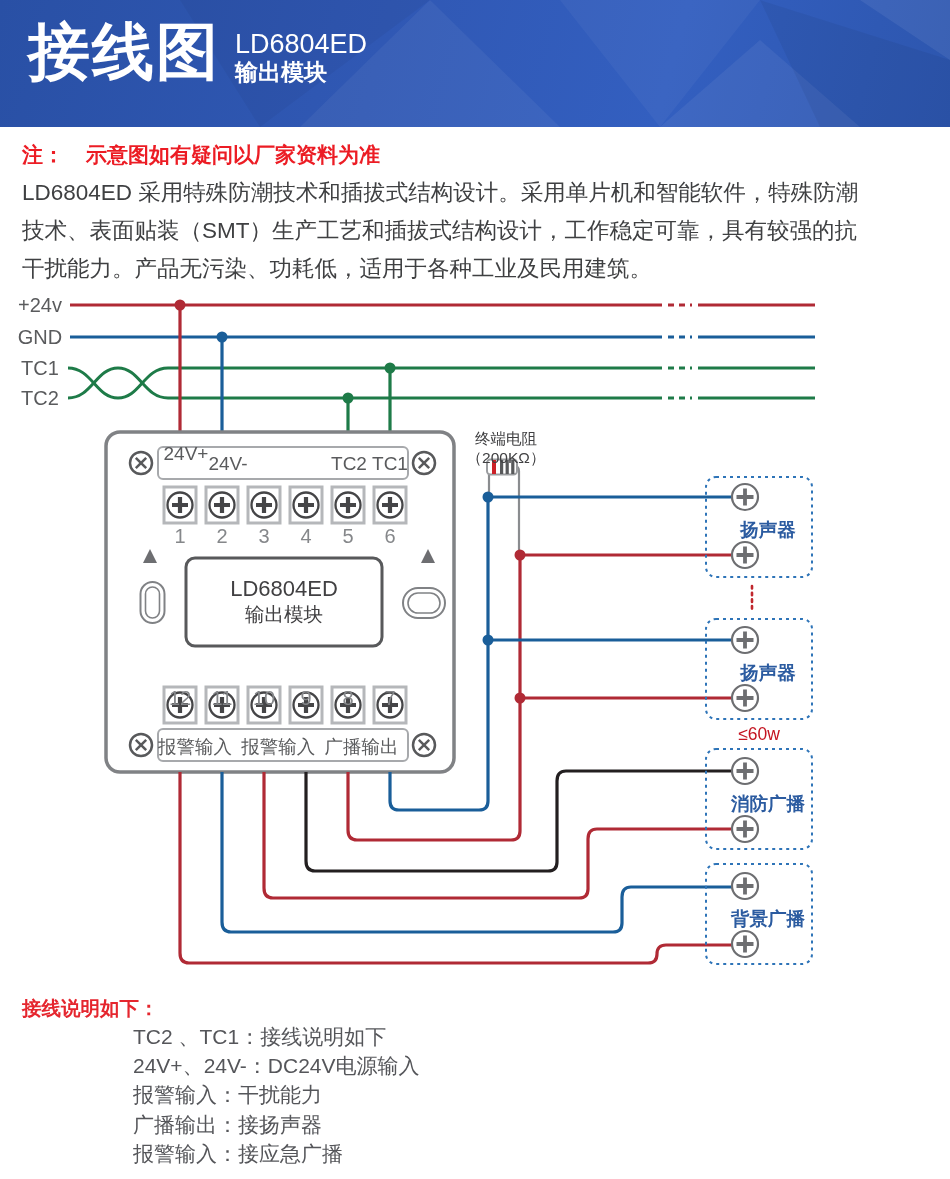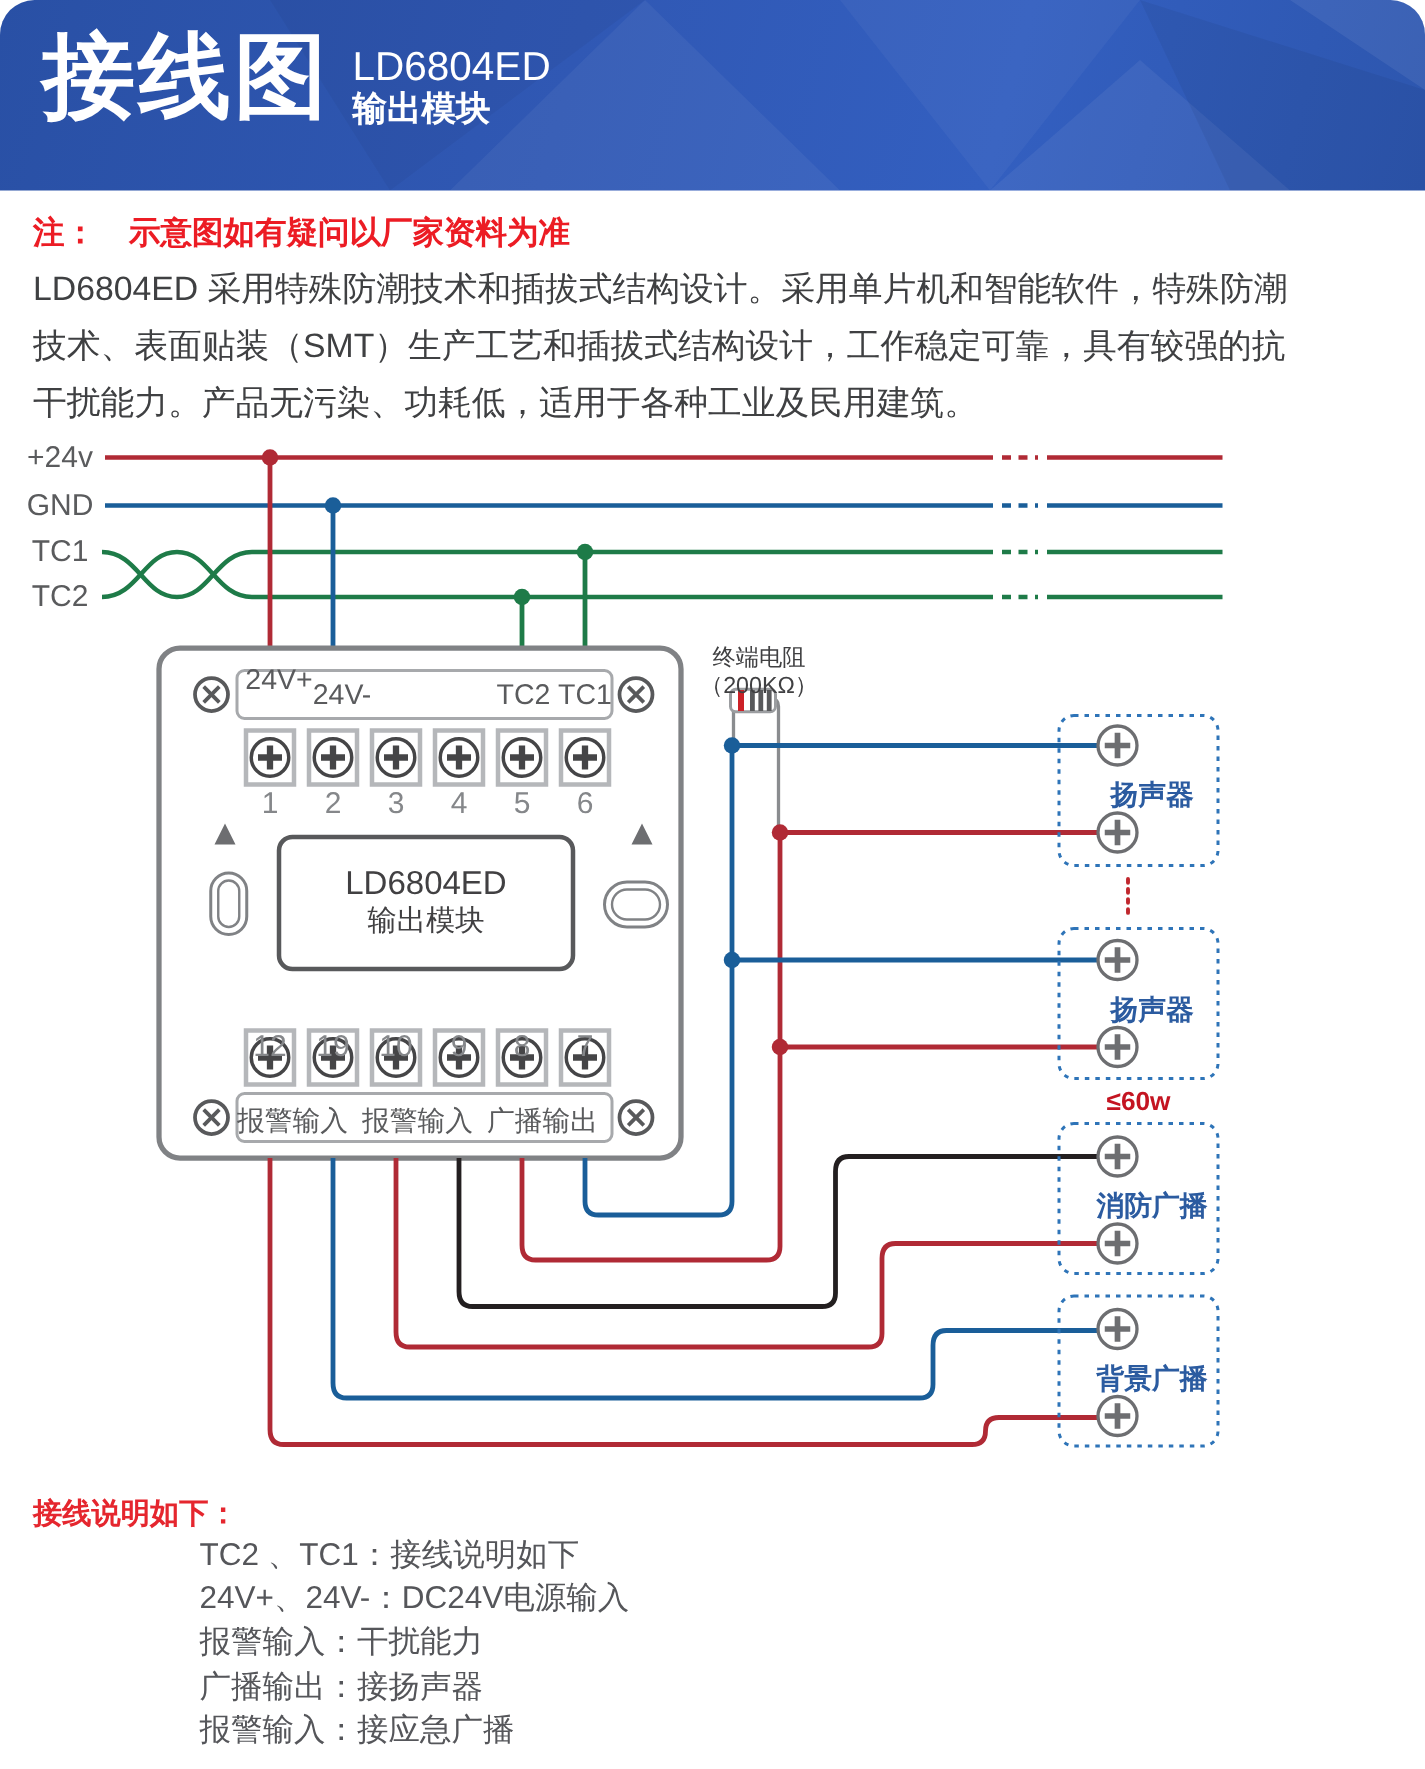--- a/index.html
+++ b/index.html
@@ -1,17 +1,17 @@
 <!DOCTYPE html>
 <html><head>
 <meta charset="utf-8">
 <style>
   html,body{margin:0;padding:0;background:#fff;}
   .canvas{position:relative;width:950px;height:1179px;background:#fff;overflow:hidden;
-          font-family:"Liberation Sans","DejaVu Sans",sans-serif;border-radius:23px;}
+          font-family:"Liberation Sans","DejaVu Sans",sans-serif;}
   .abs{position:absolute;}
 
   
   .header{position:absolute;left:0;top:0;width:950px;height:127px;
           background:linear-gradient(105deg,#2950a5 0%,#3058b4 40%,#335fc0 70%,#2d56ae 100%);}
   .header svg{position:absolute;inset:0;}
   .h-title{position:absolute;left:28px;top:16px;color:#fff;font-size:62px;font-weight:900;
            letter-spacing:2px;line-height:72px;}
   .h-model{position:absolute;left:235px;top:30px;color:#fff;font-size:27px;font-weight:500;line-height:28px;}
   .h-module{position:absolute;left:235px;top:59px;color:#fff;font-size:23px;font-weight:bold;line-height:26px;}
@@ -26,21 +26,21 @@
   .strip-label{position:absolute;width:64px;text-align:center;font-size:19px;color:#5a5b5d;}
   .num-row{position:absolute;left:159px;width:252px;display:flex;}
   .num-row div{width:42px;text-align:center;font-size:20px;color:#85878a;}
   .bstrip-row{position:absolute;left:158px;top:734px;width:250px;display:flex;}
   .bstrip-row div{width:83.3px;text-align:left;font-size:18.5px;color:#5a5b5d;}
   .name-box-text{position:absolute;left:186px;top:575px;width:196px;text-align:center;color:#414042;}
   .name-box-text .l1{font-size:22px;line-height:27px;}
   .name-box-text .l2{font-size:19.5px;line-height:25px;}
   .res-label{position:absolute;left:445px;width:122px;text-align:center;color:#404042;font-size:15.5px;line-height:19px;}
   .dev-label{position:absolute;left:713px;width:110px;text-align:center;font-size:18.5px;font-weight:600;color:#2b5ba0;}
-  .power-label{position:absolute;left:709px;width:100px;text-align:center;font-size:17.5px;font-weight:bold;color:#c41421;}
+  .power-label{position:absolute;left:709px;width:100px;text-align:center;font-size:17.5px;font-weight:normal;color:#c41421;}
 
   
   .instr-head{position:absolute;left:22px;top:995px;font-size:19.5px;font-weight:bold;color:#e5262e;}
   .instr-items{position:absolute;left:133px;top:1022px;font-size:21px;color:#55565a;line-height:29.2px;}
 </style>
 </head>
 <body>
 
 <div class="canvas">
 
@@ -311,21 +311,21 @@
     <div>6</div>
   </div>
 
   <div class="name-box-text">
     <div class="l1">LD6804ED</div>
     <div class="l2">输出模块</div>
   </div>
 
   <div class="num-row" style="top:663px;margin-top:24px;">
     <div>12</div>
-    <div>19</div>
+    <div>11</div>
     <div>10</div>
     <div>9</div>
     <div>8</div>
     <div>7</div>
   </div>
 
   <div class="bstrip-row">
     <div>报警输入</div>
     <div>报警输入</div>
     <div>广播输出</div>

